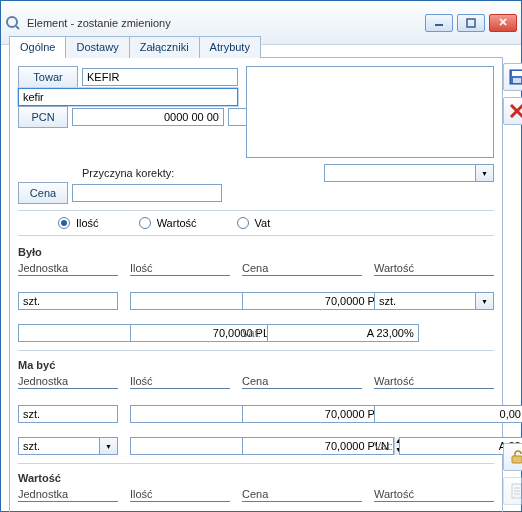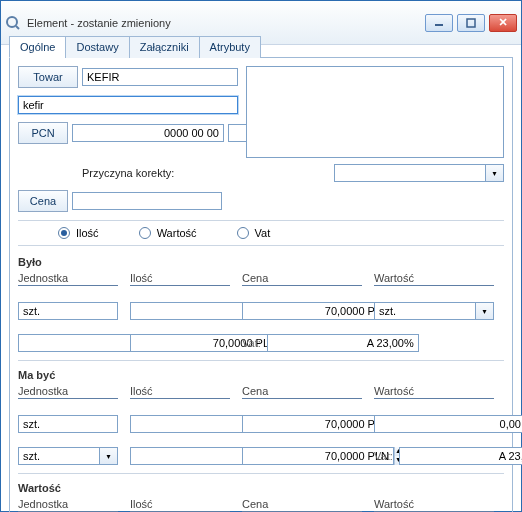--- a/index.html
+++ b/index.html
@@ -4,29 +4,29 @@
 <style>
   * { box-sizing: border-box; font-family: "Segoe UI", Tahoma, sans-serif; font-size: 11px; }
   body { margin: 0; background: #fff; }
   .window { width: 522px; height: 512px; border: 1px solid #2a6bb0; background: #fff; position: relative; }
   .titlebar { height: 44px; background: linear-gradient(#fdfefe,#e8f0f7); border-bottom: 1px solid #c9d6e6; display:flex; align-items:center; padding:0 4px; }
   .titlebar .icon { width:16px; height:16px; margin-right:6px; display:flex; align-items:center; justify-content:center; }
   .titlebar .title { flex:1; color:#333; }
   .winbtns { display:flex; gap:4px; }
   .winbtn { width:28px; height:18px; border:1px solid #6f9ad0; border-radius:2px; background:linear-gradient(#f3f8fd,#d1e2f4); display:flex; align-items:center; justify-content:center; color:#3a5f8d; cursor:default; }
   .winbtn.close { background:linear-gradient(#f49a8f,#d94b3a); border-color:#c0392b; color:#fff; font-weight:bold; }
-  .content { position:absolute; top:28px; left:0; right:0; bottom:0; padding:6px 8px 6px 8px; display:flex;flex-direction:column; }
+  .content { position:absolute; top:28px; left:0; right:0; bottom:0; padding:6px 8px 6px 8px; display:flex; }
   .main { flex:1; }
   .side { width:36px; display:flex; flex-direction:column; align-items:center; gap:6px; padding-top:28px; }
   .sidebtn { width:28px; height:28px; border:1px solid #a8c1de; border-radius:2px; background:linear-gradient(#fdfeff,#e7eff8); display:flex; align-items:center; justify-content:center; cursor:default; }
   .tabs { display:flex; border-bottom:1px solid #9fb9d6; }
   .tab { padding:4px 10px; border:1px solid #9fb9d6; border-bottom:none; background:#eef4fa; margin-right:-1px; cursor:default; color:#123a66; position:relative; top:1px; }
   .tab.active { background:#fff; border-bottom:1px solid #fff; }
   .panel { border:1px solid #9fb9d6; border-top:none; padding:8px 8px 8px 8px; }
-  .row { display:flex; align-items:center; gap:4px; margin-bottom:8px; }
+  .row { display:flex; align-items:center; gap:4px; margin-bottom:0; }
   .btncell { min-width:60px; height:22px; border:1px solid #8fa8c6; background:linear-gradient(#fbfdff,#e3edf7); display:flex; align-items:center; justify-content:center; padding:0 6px; color:#123a66; cursor:default; }
   .txt { height:18px; border:1px solid #7fa2c8; padding:2px 4px; background:#fff; }
   .txt.hl { border:1px solid #3e86d6; outline:1px solid #bcd8f3; }
   .spin { width:14px; display:flex; flex-direction:column; border-left:1px solid #b5c8de; }
   .spin div { height:9px; font-size:7px; text-align:center; line-height:8px; background:linear-gradient(#f7fafd,#e1ebf6); cursor:default; }
   .label { color:#222; }
   .label.dim { color:#777; }
   .bigbox { border:1px solid #7fa2c8; background:#fff; }
   .section-top { display:flex; gap:8px; }
   .leftcol { width:220px; }

